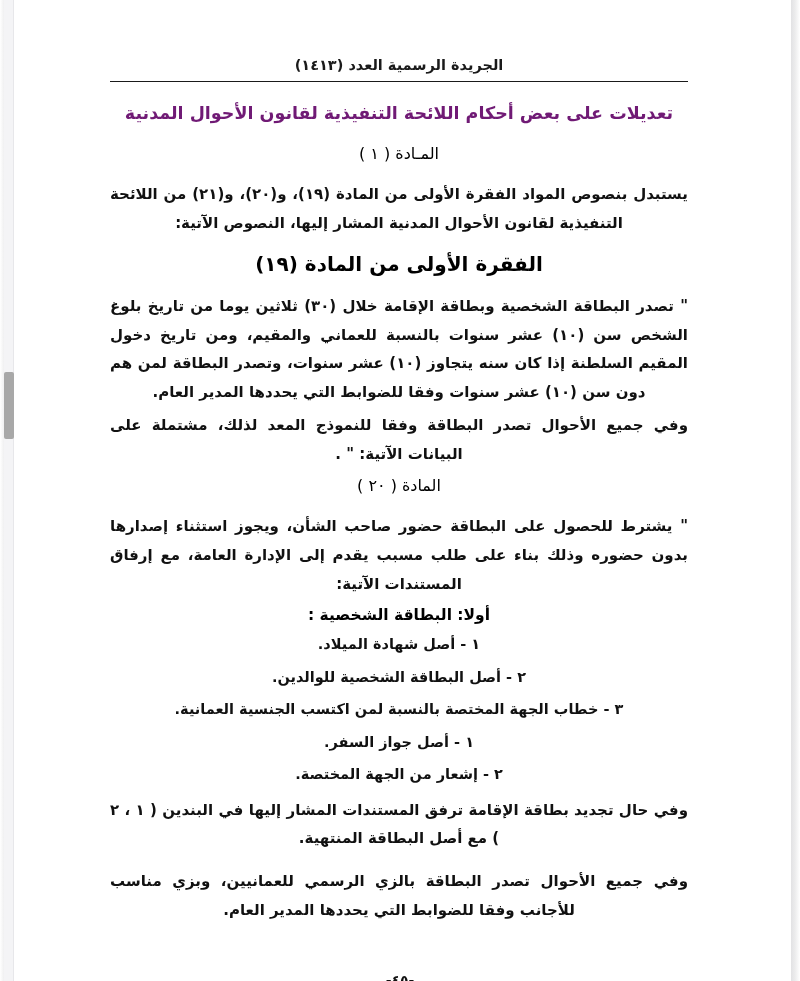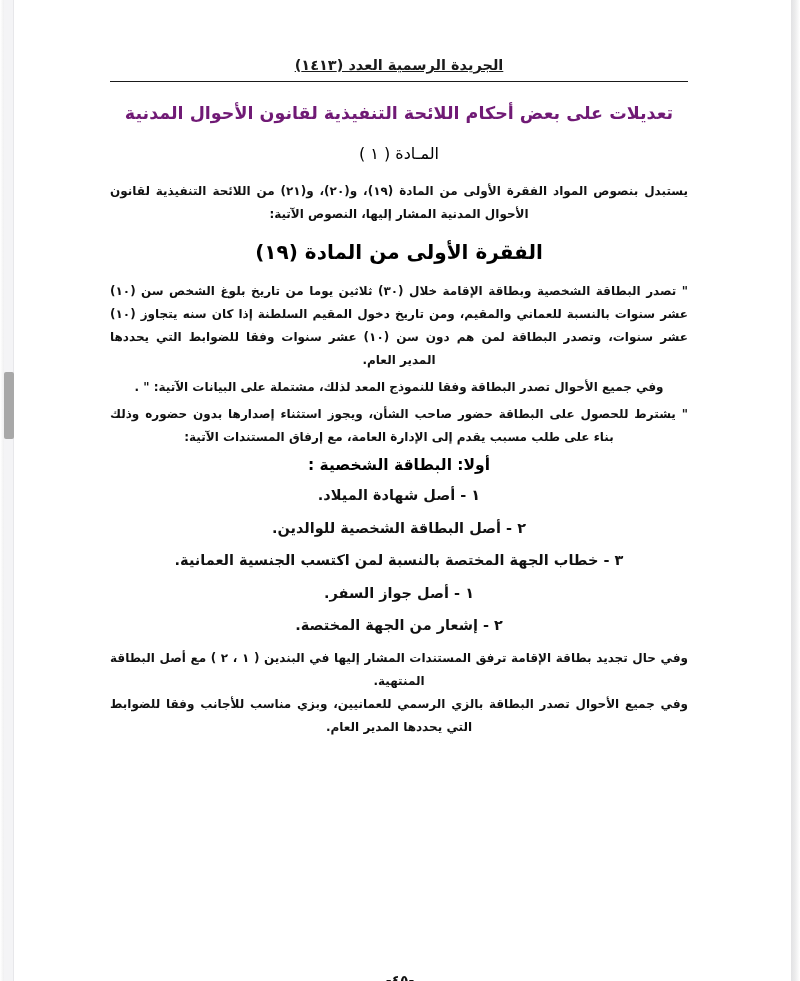--- a/index.html
+++ b/index.html
@@ -79,21 +79,20 @@
   }
 
   .running-head {
     font-size: 14.5px;
     font-weight: 700;
     text-align: center;
     letter-spacing: 0.1px;
     color: #1a1a1a;
     margin: 0 0 6px 0;
     line-height: 1.4;
-    text-decoration: underline;
   }
 
   .rule {
     height: 0;
     border-top: 1.6px solid #1a1a1a;
     margin: 0 0 18px 0;
   }
 
   .doc-title {
     font-size: 17.5px;
@@ -117,31 +116,31 @@
   .sub-head {
     font-size: 20px;
     font-weight: 700;
     text-align: center;
     line-height: 1.6;
     margin: 10px 0 12px 0;
     color: #000000;
   }
 
   p.body-para {
-    font-size: 12px;
+    font-size: 15px;
     font-weight: 600;
     line-height: 1.92;
     text-align: justify;
     text-align-last: center;
     margin: 0 0 4px 0;
     color: #111111;
   }
 
   p.body-para.tight {
-    margin-bottom: 0;
+    margin-bottom: 14px;
   }
 
   p.body-para.block {
     text-align: justify;
     text-align-last: center;
   }
 
   .section-label {
     font-size: 15.5px;
     font-weight: 700;
@@ -200,20 +199,21 @@
     <h2 class="article-head">المـادة ( ١ )</h2>
 
     <p class="body-para block">يستبدل بنصوص المواد الفقرة الأولى من المادة (١٩)، و(٢٠)، و(٢١) من اللائحة التنفيذية لقانون الأحوال المدنية المشار إليها، النصوص الآتية:</p>
 
     <h3 class="sub-head">الفقرة الأولى من المادة (١٩)</h3>
 
     <p class="body-para block">" تصدر البطاقة الشخصية وبطاقة الإقامة خلال (٣٠) ثلاثين يوما من تاريخ بلوغ الشخص سن (١٠) عشر سنوات بالنسبة للعماني والمقيم، ومن تاريخ دخول المقيم السلطنة إذا كان سنه يتجاوز (١٠) عشر سنوات، وتصدر البطاقة لمن هم دون سن (١٠) عشر سنوات وفقا للضوابط التي يحددها المدير العام.</p>
 
     <p class="body-para block">وفي جميع الأحوال تصدر البطاقة وفقا للنموذج المعد لذلك، مشتملة على البيانات الآتية: " .</p>
 
+    <h2 class="article-head">المادة ( ٢٠ )</h2>
 
     <p class="body-para block">" يشترط للحصول على البطاقة حضور صاحب الشأن، ويجوز استثناء إصدارها بدون حضوره وذلك بناء على طلب مسبب يقدم إلى الإدارة العامة، مع إرفاق المستندات الآتية:</p>
 
     <div class="section-label">أولا: البطاقة الشخصية :</div>
 
     <ol class="doc-list">
       <li>١ - أصل شهادة الميلاد.</li>
       <li>٢ - أصل البطاقة الشخصية للوالدين.</li>
       <li>٣ - خطاب الجهة المختصة بالنسبة لمن اكتسب الجنسية العمانية.</li>
     </ol>

